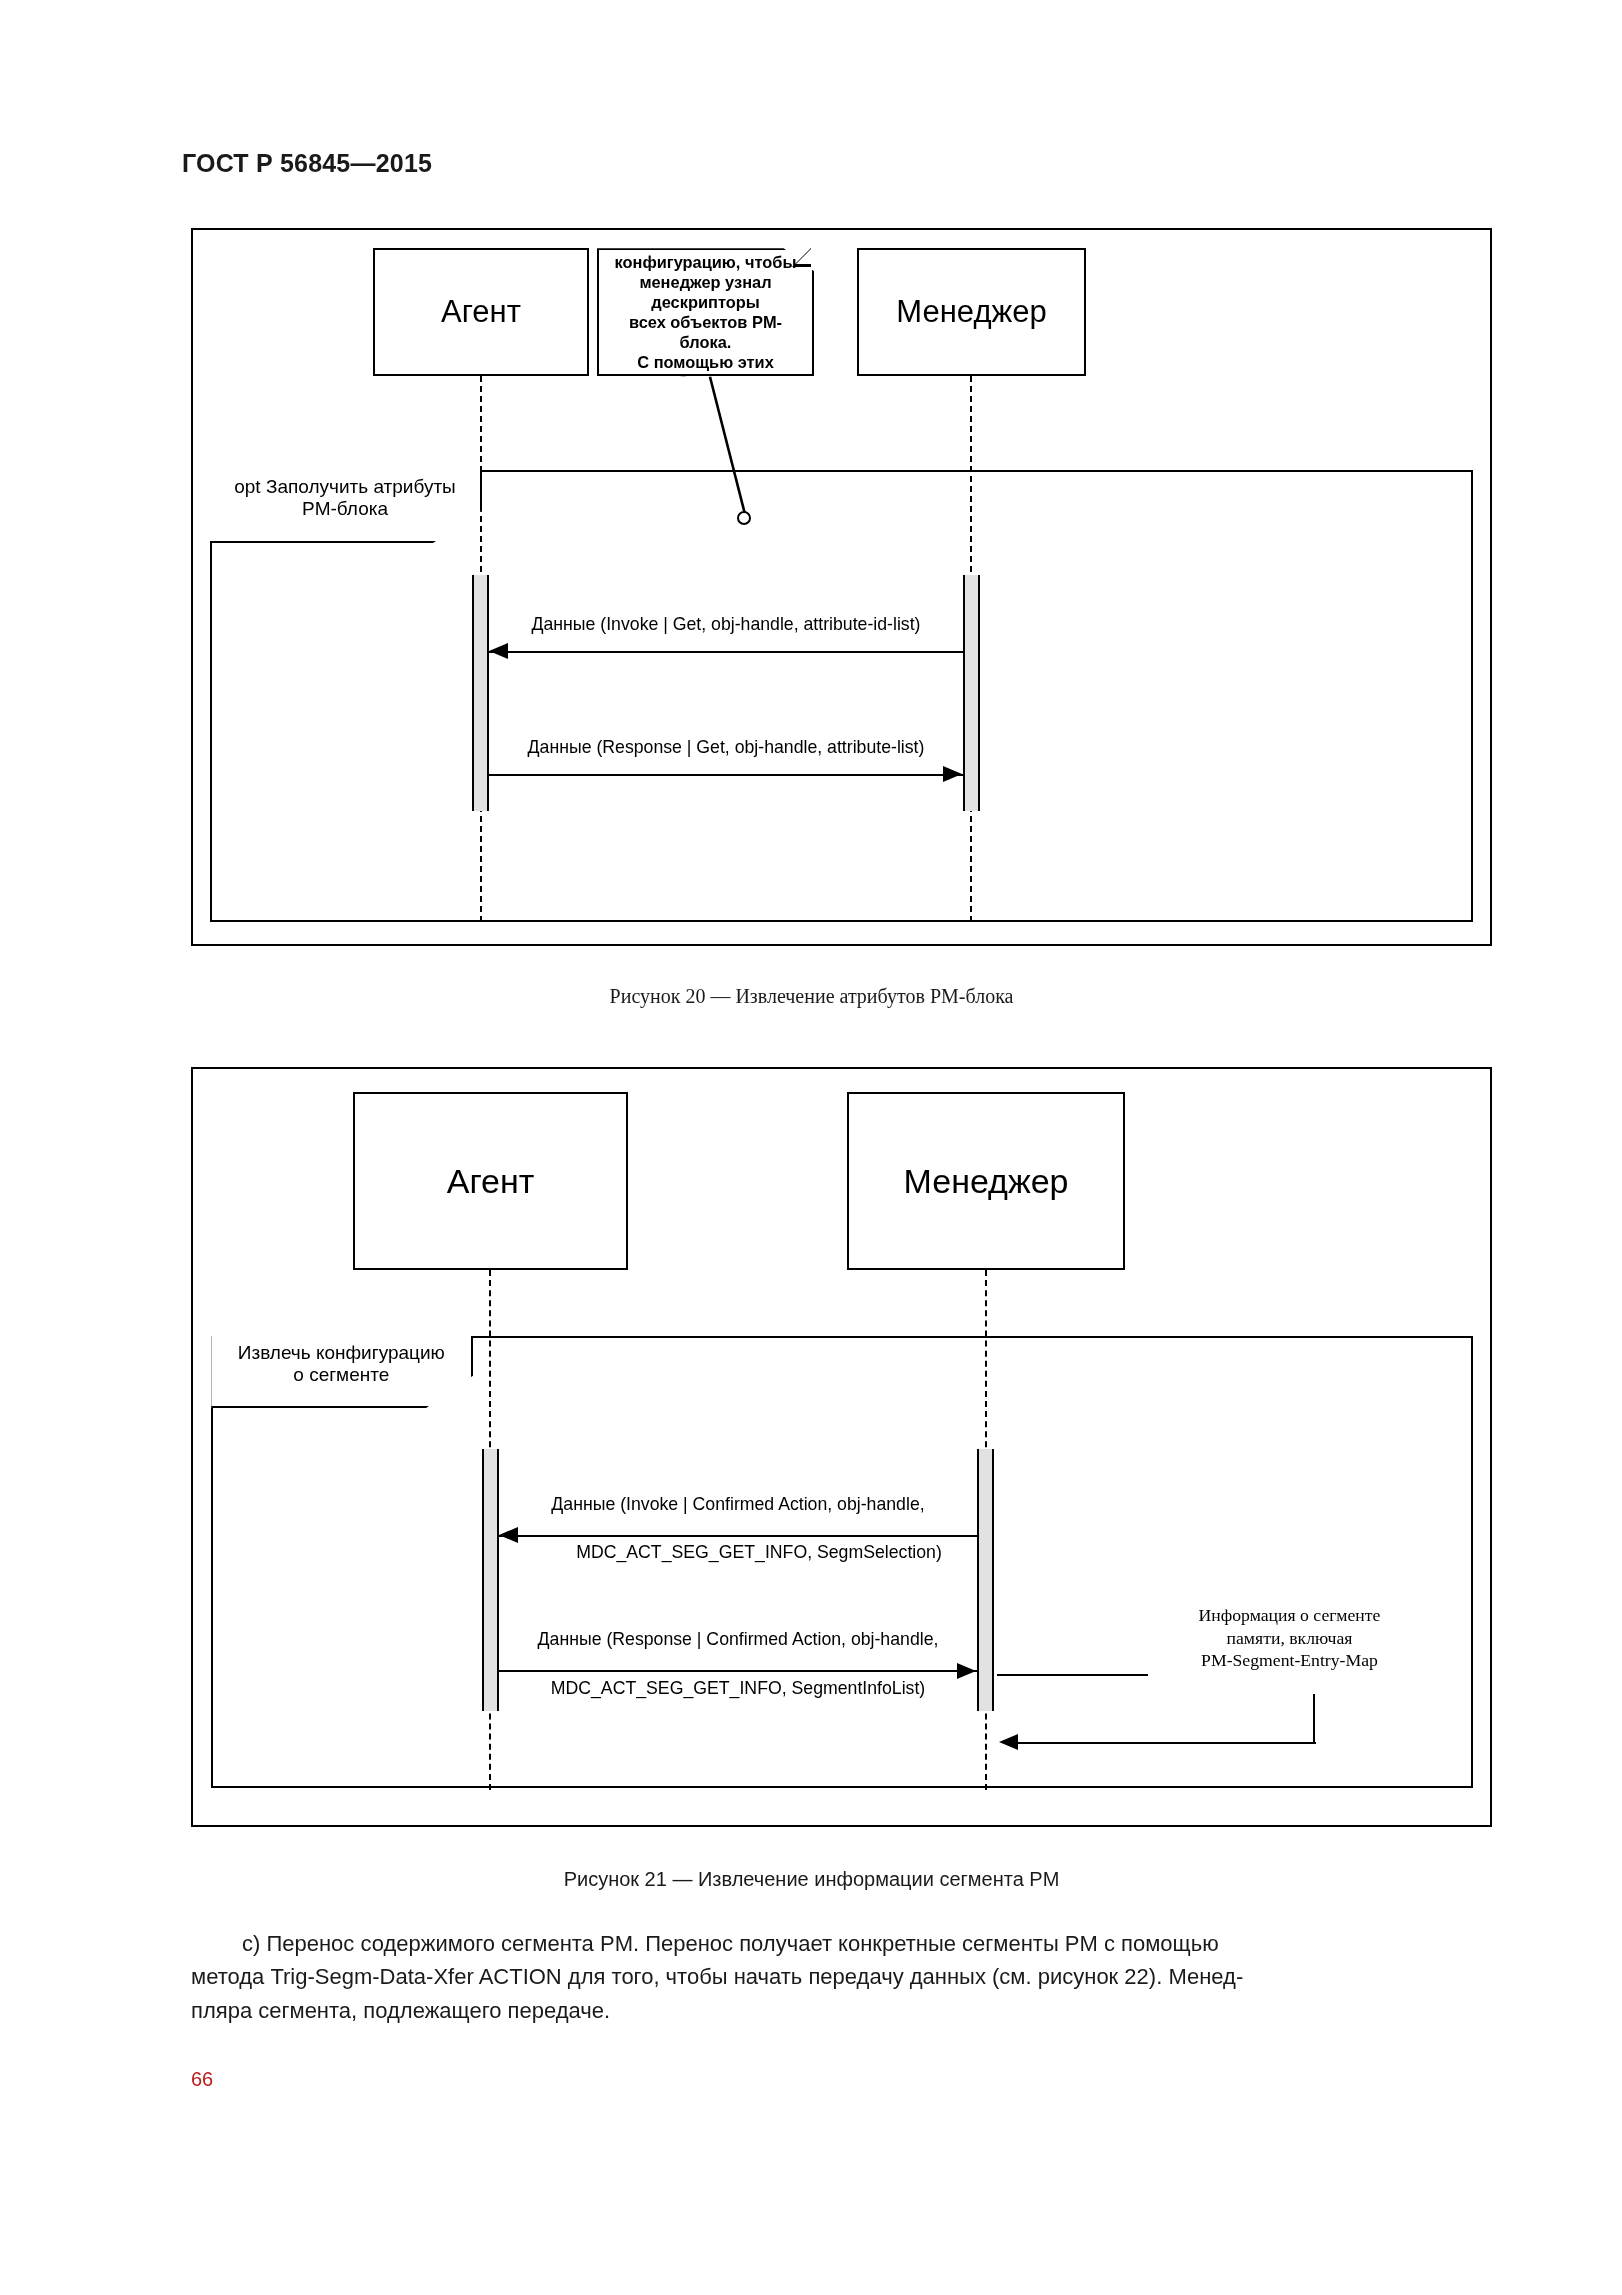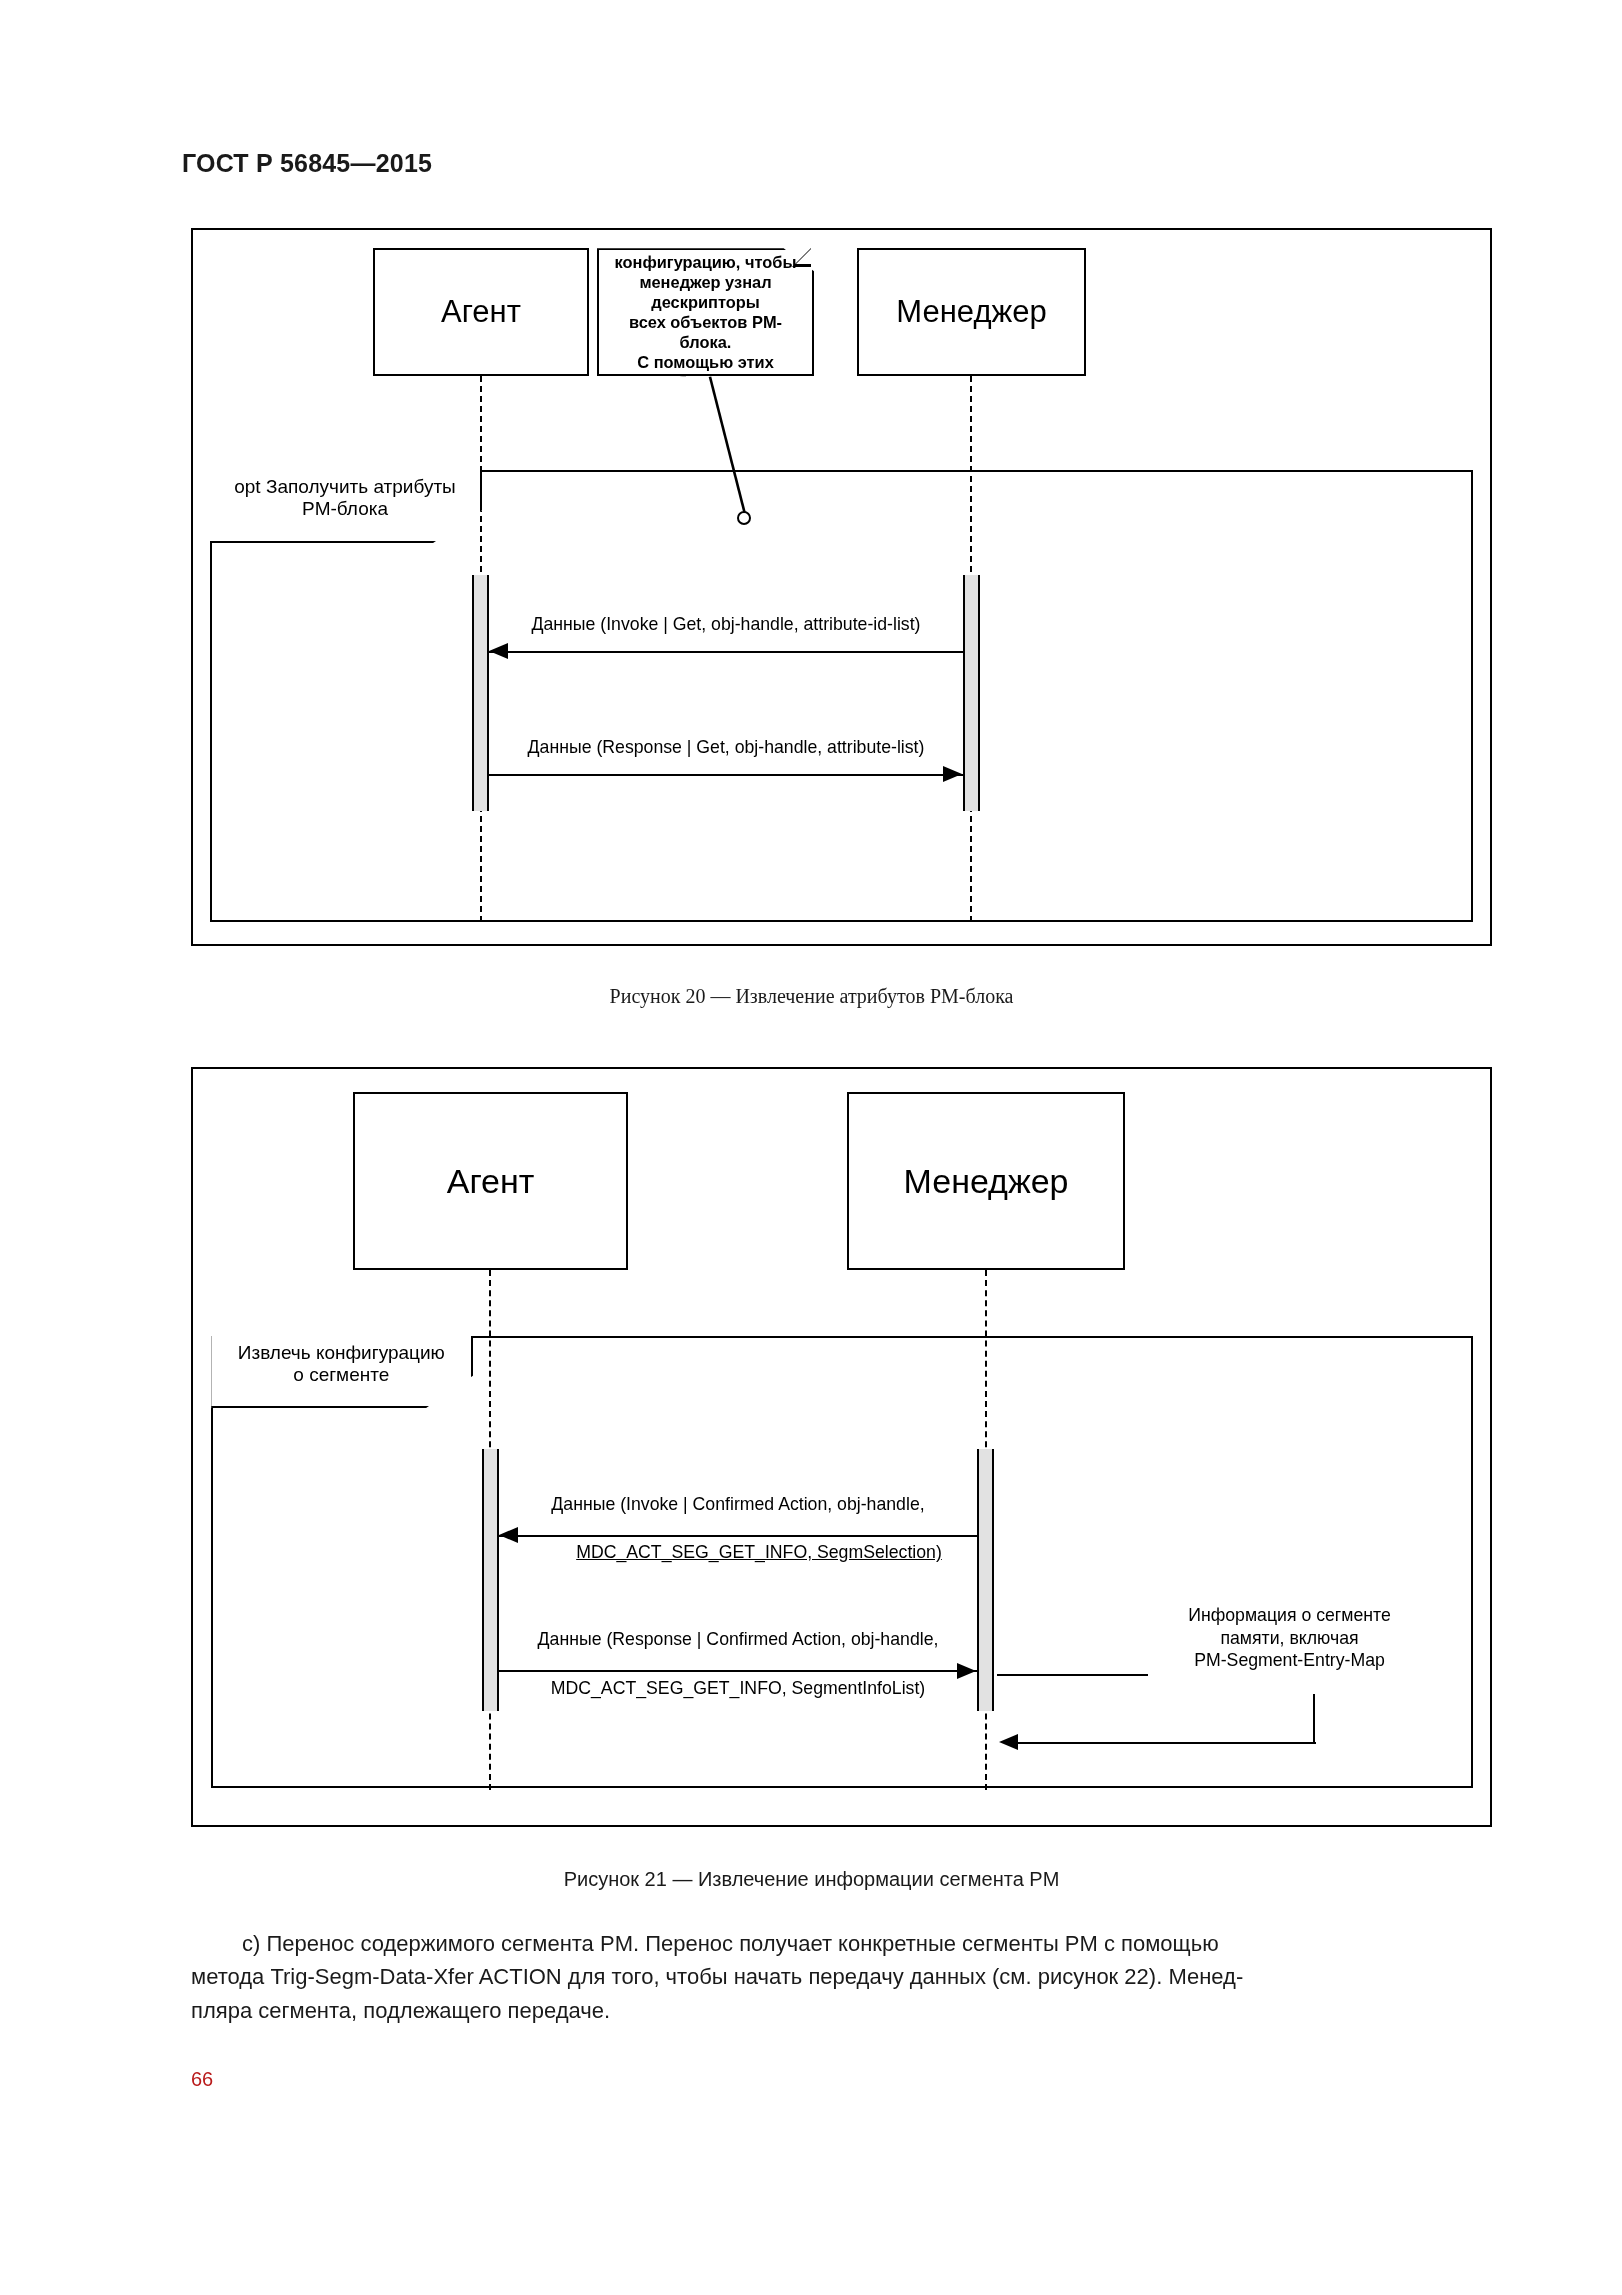--- a/index.html
+++ b/index.html
@@ -308,34 +308,34 @@
       </div>
 
       <div class="activation" style="left:289px; top:380px; height:262px;"></div>
       <div class="activation" style="left:784px; top:380px; height:262px;"></div>
 
       <div class="msg-label" style="left:306px; top:424px; width:478px;">
         <span>Данные (Invoke | Confirmed Action, obj-handle,</span>
       </div>
       <div class="msg-line" style="left:306px; top:466px; width:478px;"></div>
       <div class="arrow-head arrow-left" style="left:306px; top:458px;"></div>
-      <div class="msg-label" style="left:306px; top:472px; width:520px;text-decoration:underline;">
+      <div class="msg-label" style="left:306px; top:472px; width:520px;">
         <span>MDC_ACT_SEG_GET_INFO, SegmSelection)</span>
       </div>
 
       <div class="msg-label" style="left:306px; top:559px; width:478px;">
         <span>Данные (Response | Confirmed Action, obj-handle,</span>
       </div>
       <div class="msg-line" style="left:306px; top:601px; width:478px;"></div>
       <div class="arrow-head arrow-right" style="left:764px; top:594px;"></div>
       <div class="msg-label" style="left:306px; top:608px; width:478px;">
         <span>MDC_ACT_SEG_GET_INFO, SegmentInfoList)</span>
       </div>
 
-      <div class="side-note" style="left:959px; top:535px; width:275px;">
+      <div class="side-note" style="left:959px; top:535px; width:275px;font-family:Liberation Serif, serif;">
         <span>Информация о сегменте</span>
         <span>памяти, включая</span>
         <span>PM-Segment-Entry-Map</span>
       </div>
 
       <div class="leader" style="left:804px; top:605px; width:151px;"></div>
 
       <div class="vline" style="left:1120px; top:625px; height:49px;"></div>
       <div class="msg-line" style="left:818px; top:673px; width:305px;"></div>
       <div class="arrow-head arrow-left" style="left:806px; top:665px;"></div>

